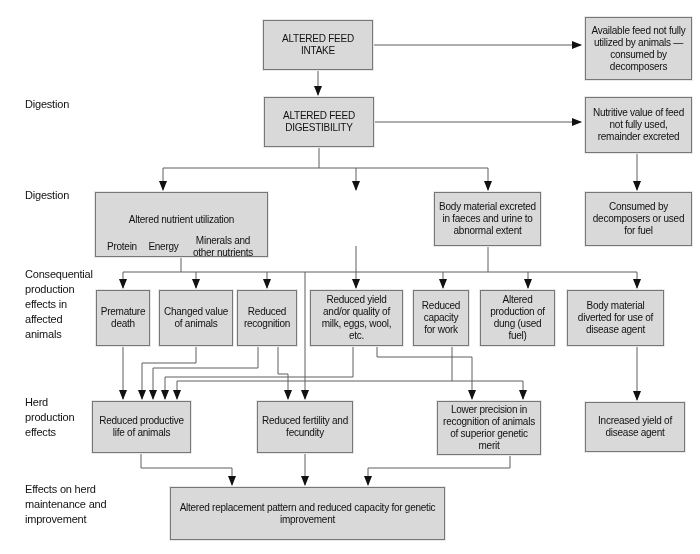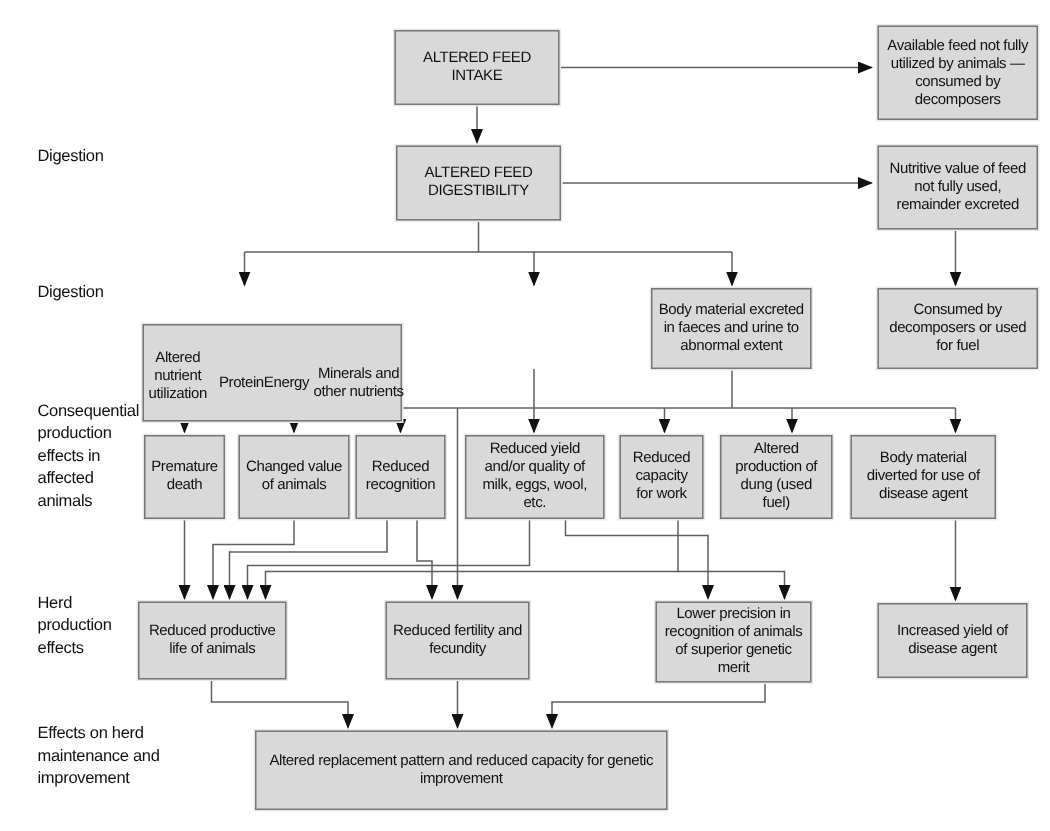--- a/index.html
+++ b/index.html
@@ -5,22 +5,22 @@
   html,body{margin:0;padding:0;background:#ffffff;}
   #stage{position:relative;width:700px;height:554px;background:#ffffff;
          font-family:"Liberation Sans", sans-serif;color:#111;overflow:hidden;}
   svg.wires{position:absolute;left:0;top:0;width:700px;height:554px;}
   .node{position:absolute;background:#d9d9d9;border:1px solid #767676;
         box-sizing:border-box;display:flex;align-items:center;justify-content:center;
         text-align:center;font-size:10px;line-height:12px;letter-spacing:-0.25px;
         padding:2px 3px;box-shadow:0 0 0 1px #e9e9e9;}
   .stage-label{position:absolute;left:25px;font-size:11px;line-height:15px;
         letter-spacing:-0.2px;white-space:pre-line;}
-  .nutrient{flex-direction:row;justify-content:flex-start;padding-top:7px;margin-top:24px;}
-  .nutrient .nrow{display:flex;width:100%;
+  .nutrient{flex-direction:column;justify-content:flex-start;padding-top:21px;}
+  .nutrient .nrow{display:flex;width:100%;justify-content:space-between;
         align-items:center;padding:0 8px;box-sizing:border-box;margin-top:9px;}
   .nutrient .nrow .mi{width:66px;text-align:center;}
 </style>
 </head>
 <body>
 
 <div id="stage">
 
   <svg class="wires" viewBox="0 0 700 554" xmlns="http://www.w3.org/2000/svg">
     <defs>

